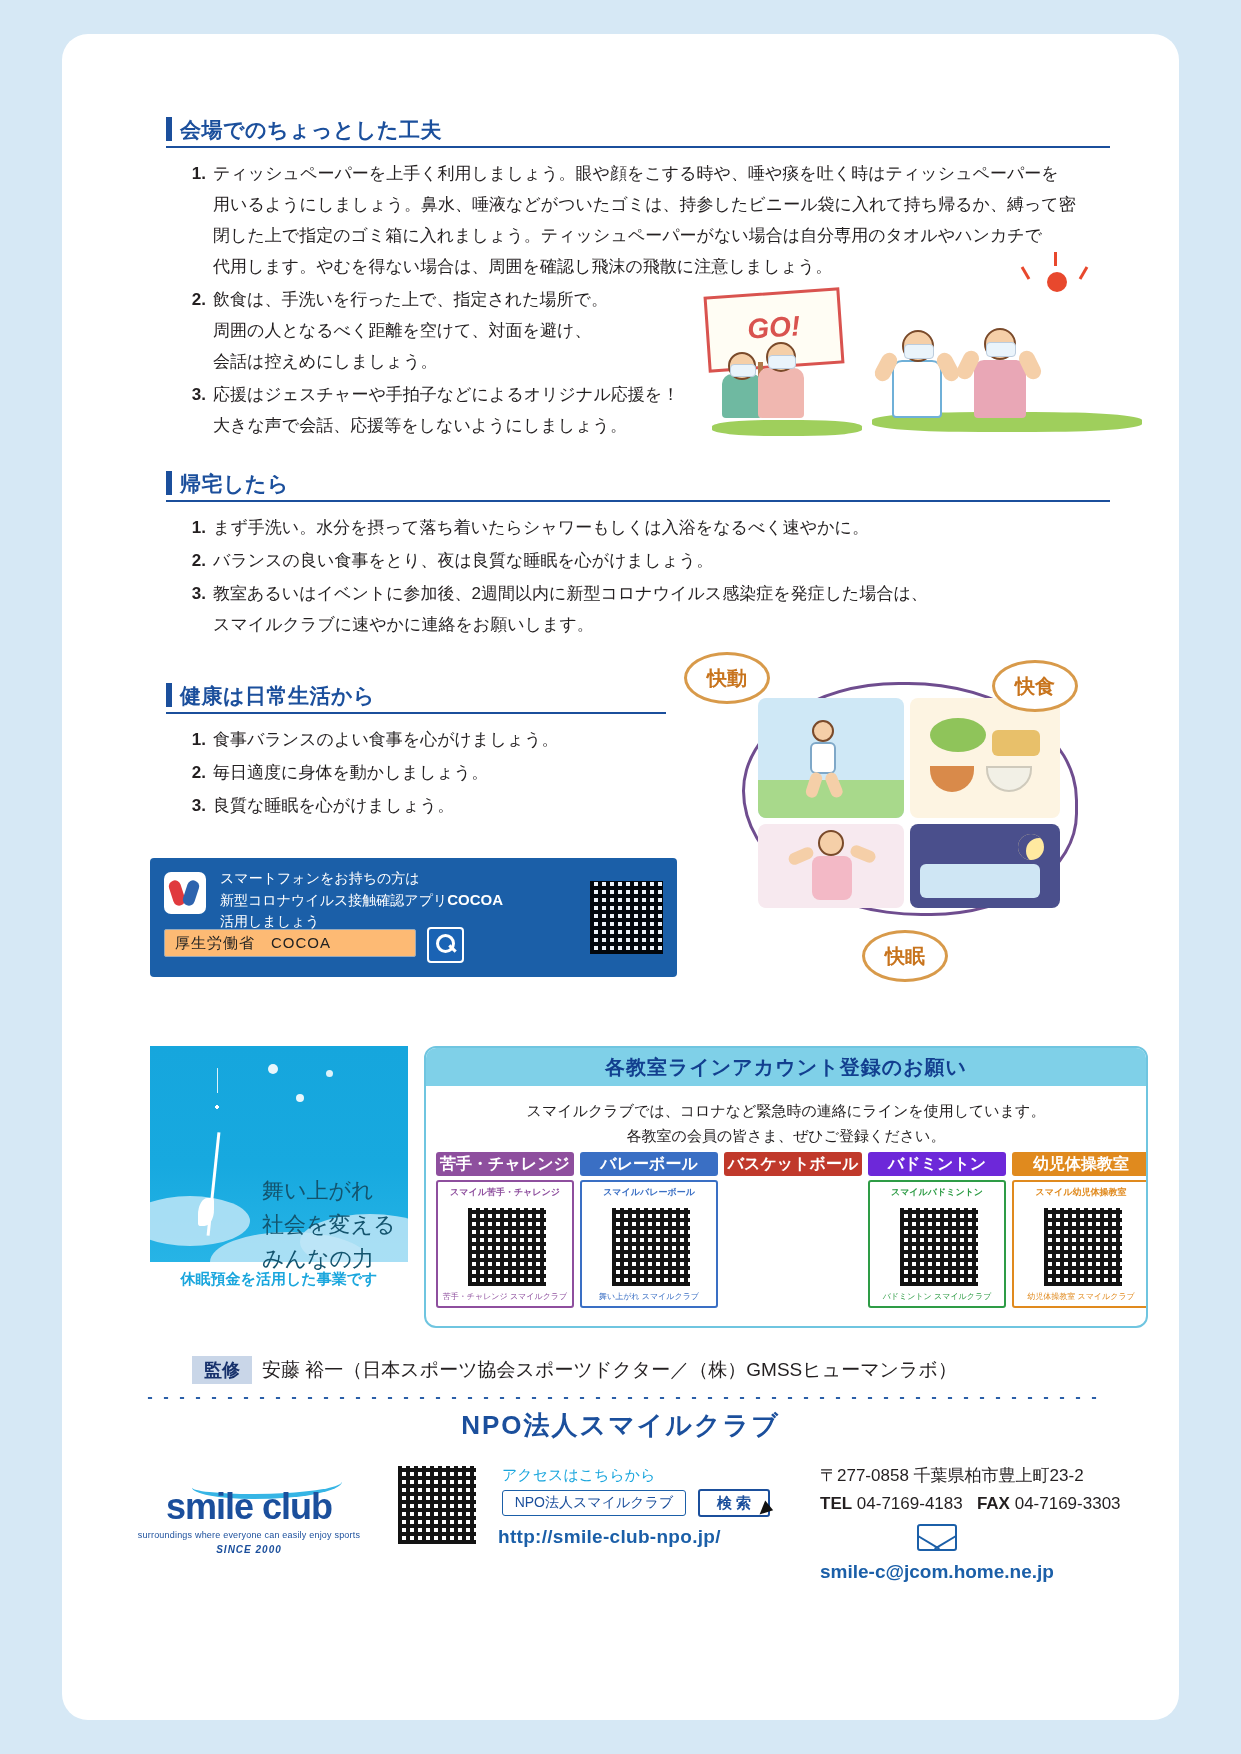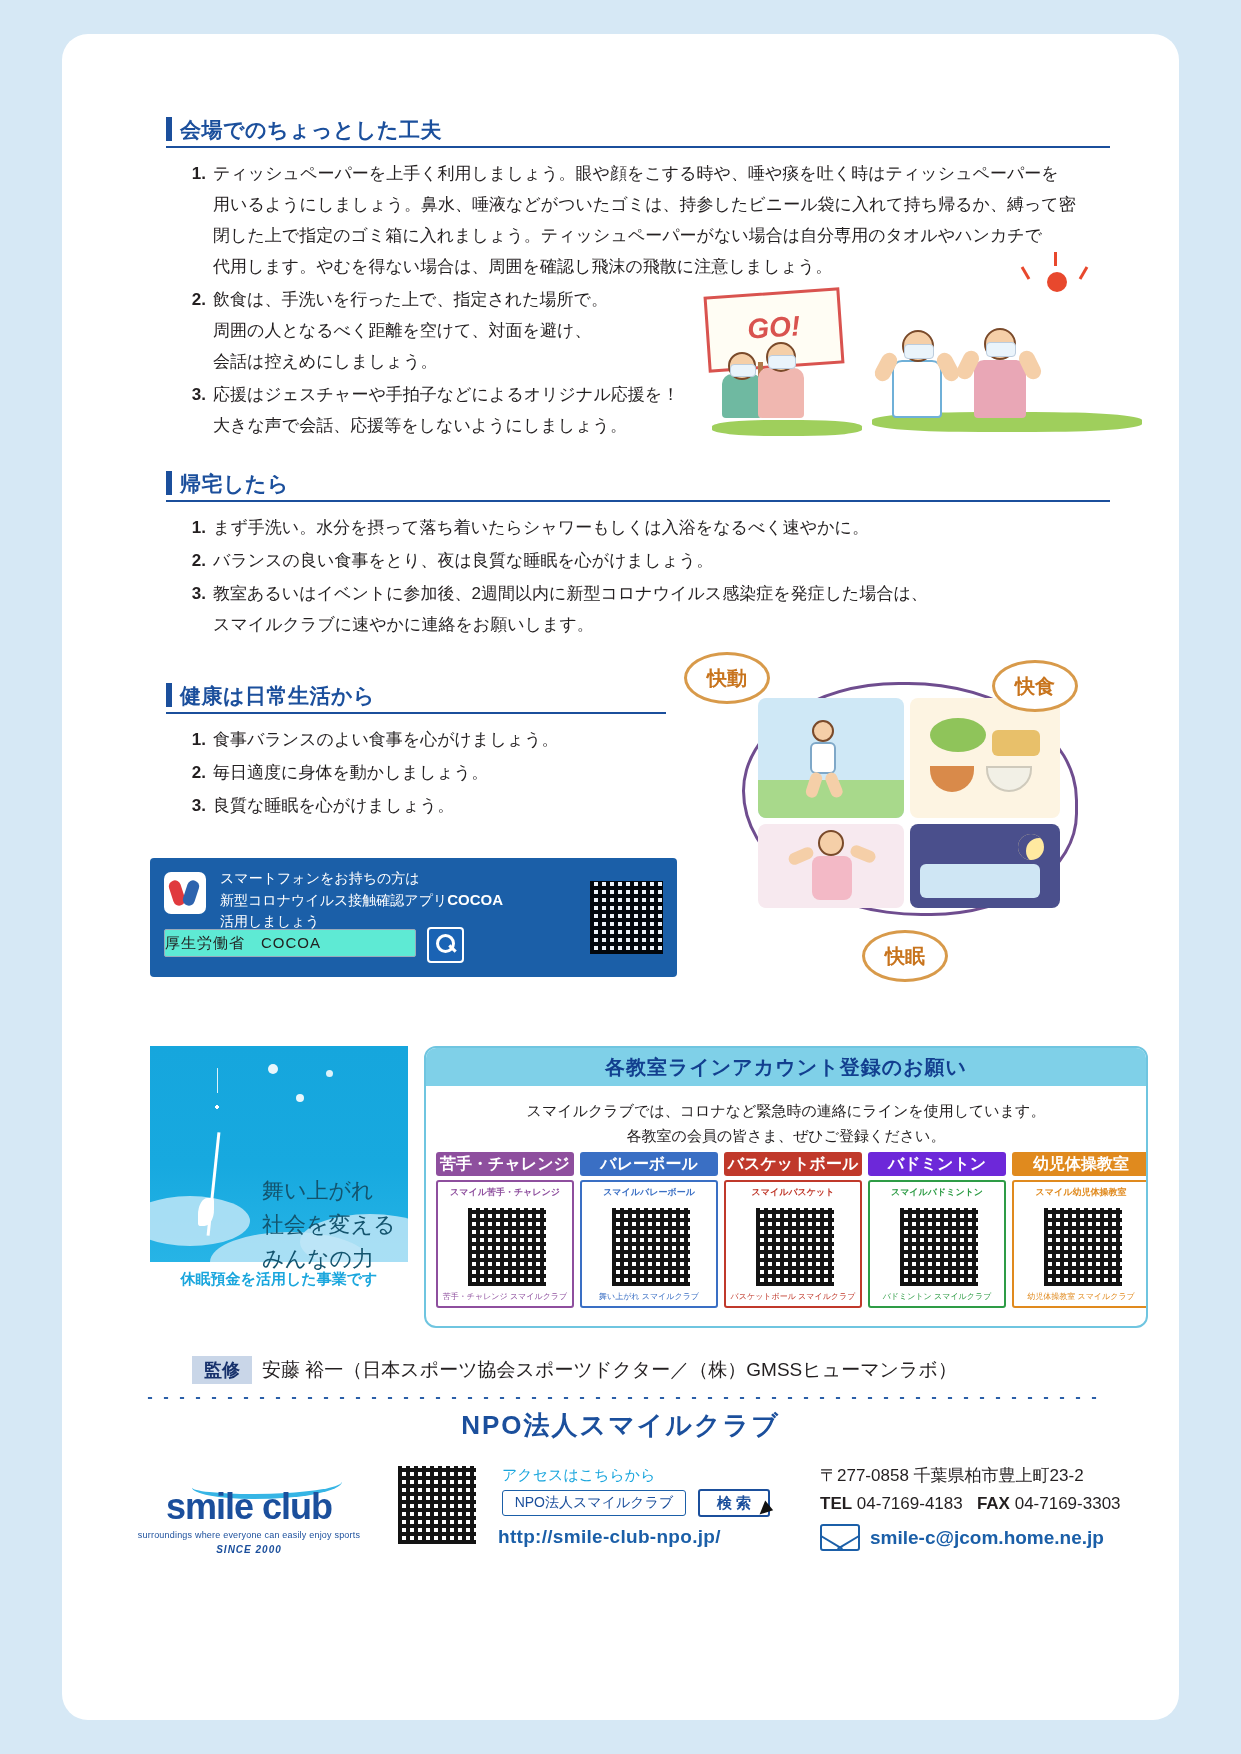--- a/index.html
+++ b/index.html
@@ -57,23 +57,23 @@
   .cocoa .logo .p1{position:absolute;left:7px;top:8px;width:12px;height:26px;background:#e03a3e;border-radius:6px;transform:rotate(-18deg);}
   .cocoa .logo .p2{position:absolute;left:21px;top:8px;width:12px;height:26px;background:#2d63ae;border-radius:6px;transform:rotate(18deg);}
   .cocoa .txt{
     position:absolute;left:70px;top:10px;
     color:#fff;font-size:14px;line-height:21px;
   }
   .cocoa .txt b{font-size:15px;}
   .cocoa .searchbox{
     position:absolute;left:14px;top:71px;
     width:252px;height:28px;
-    background:#5eead4;border:1px solid #9ab;border-radius:2px;
+    background:#fdba74;border:1px solid #9ab;border-radius:2px;
     font-size:15px;color:#222;
-    display:flex;align-items:center;box-sizing:border-box;
+    display:flex;align-items:center;padding-left:10px;box-sizing:border-box;
     letter-spacing:1px;
   }
   .cocoa .mag{
     position:absolute;left:277px;top:69px;
     width:33px;height:32px;background:#1a63b4;border:2px solid #fff;border-radius:4px;
   }
   .cocoa .mag .ring{position:absolute;left:7px;top:5px;width:13px;height:13px;border:3px solid #fff;border-radius:50%;}
   .cocoa .mag .hdl{position:absolute;left:19px;top:18px;width:9px;height:3px;background:#fff;transform:rotate(45deg);}
   .qr{
     background:#fff;
@@ -185,21 +185,21 @@
   }
   .search-cursor{position:absolute;left:700px;top:1468px;width:0;height:0;
     border-left:11px solid #111;border-top:6px solid transparent;border-bottom:9px solid transparent;
     transform:rotate(22deg);}
   .url{
     position:absolute;left:436px;top:1492px;
     color:#1b5fa8;font-size:19px;font-weight:bold;letter-spacing:.3px;
   }
   .addr{position:absolute;left:758px;top:1428px;color:#231f20;font-size:17px;line-height:28px;}
   .addr b{font-weight:bold;}
-  .mailrow{position:absolute;left:758px;top:1490px;display:flex;align-items:center;gap:10px;}
+  .mailrow{position:absolute;left:758px;top:1490px;display:flex;align-items:center;gap:10px;flex-direction:column;}
   .mail-ico{width:40px;height:27px;border:2px solid #1b5fa8;border-radius:3px;position:relative;box-sizing:border-box;}
   .mail-ico:before,.mail-ico:after{content:"";position:absolute;width:25px;height:2px;background:#1b5fa8;top:9px;}
   .mail-ico:before{left:-1px;transform:rotate(31deg);transform-origin:left center;}
   .mail-ico:after{right:-1px;transform:rotate(-31deg);transform-origin:right center;}
   .mail-txt{color:#1b5fa8;font-size:19px;font-weight:bold;}
   
   .ill{position:absolute;}
   .bubble{
     position:absolute;border:3px solid #d89a4a;border-radius:50%;
     background:#fff;color:#c8741d;font-weight:bold;
@@ -434,25 +434,20 @@
       <div class="card">
         <div class="lbl" style="background:#3a6fc4;">バレーボール</div>
         <div class="body" style="border-color:#3a6fc4;">
           <div class="cap" style="color:#3a6fc4;">スマイルバレーボール</div>
           <div class="qr qr2"></div>
           <div class="foot" style="color:#3a6fc4;">舞い上がれ スマイルクラブ</div>
         </div>
       </div>
       <div class="card">
         <div class="lbl" style="background:#c0392b;">バスケットボール</div>
-        <div class="body" style="border-color:#c0392b;">
-          <div class="cap" style="color:#c0392b;">スマイルバスケット</div>
-          <div class="qr qr2"></div>
-          <div class="foot" style="color:#c0392b;">バスケットボール スマイルクラブ</div>
-        </div>
       </div>
       <div class="card">
         <div class="lbl" style="background:#6d28d9;">バドミントン</div>
         <div class="body" style="border-color:#2e9c46;">
           <div class="cap" style="color:#2e9c46;">スマイルバドミントン</div>
           <div class="qr qr2"></div>
           <div class="foot" style="color:#2e9c46;">バドミントン スマイルクラブ</div>
         </div>
       </div>
       <div class="card">

